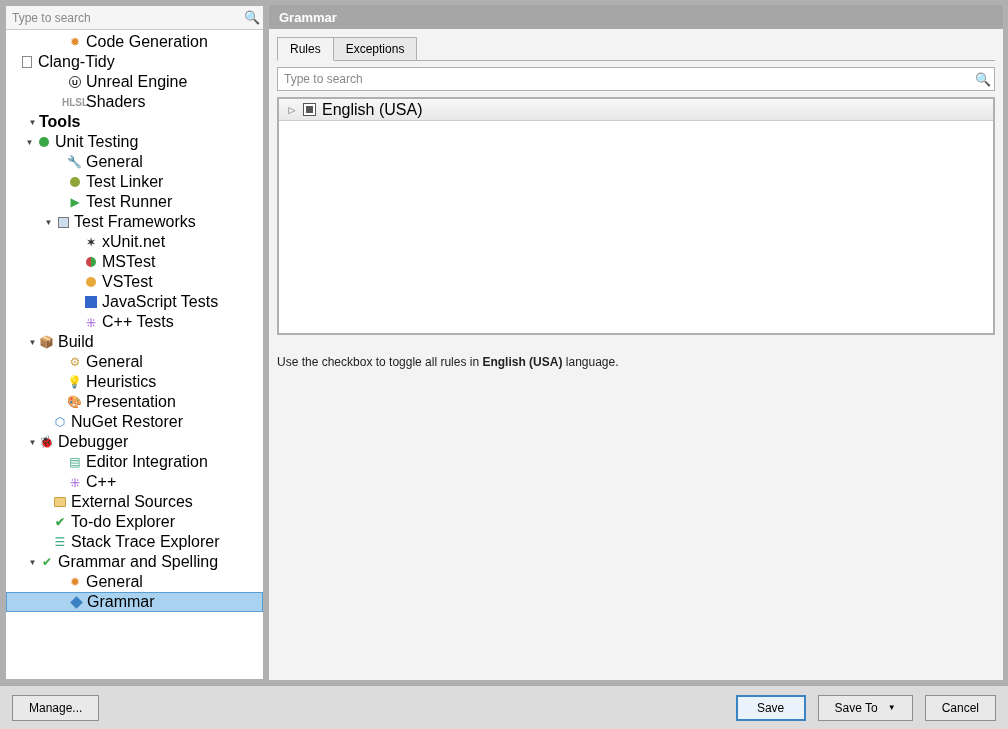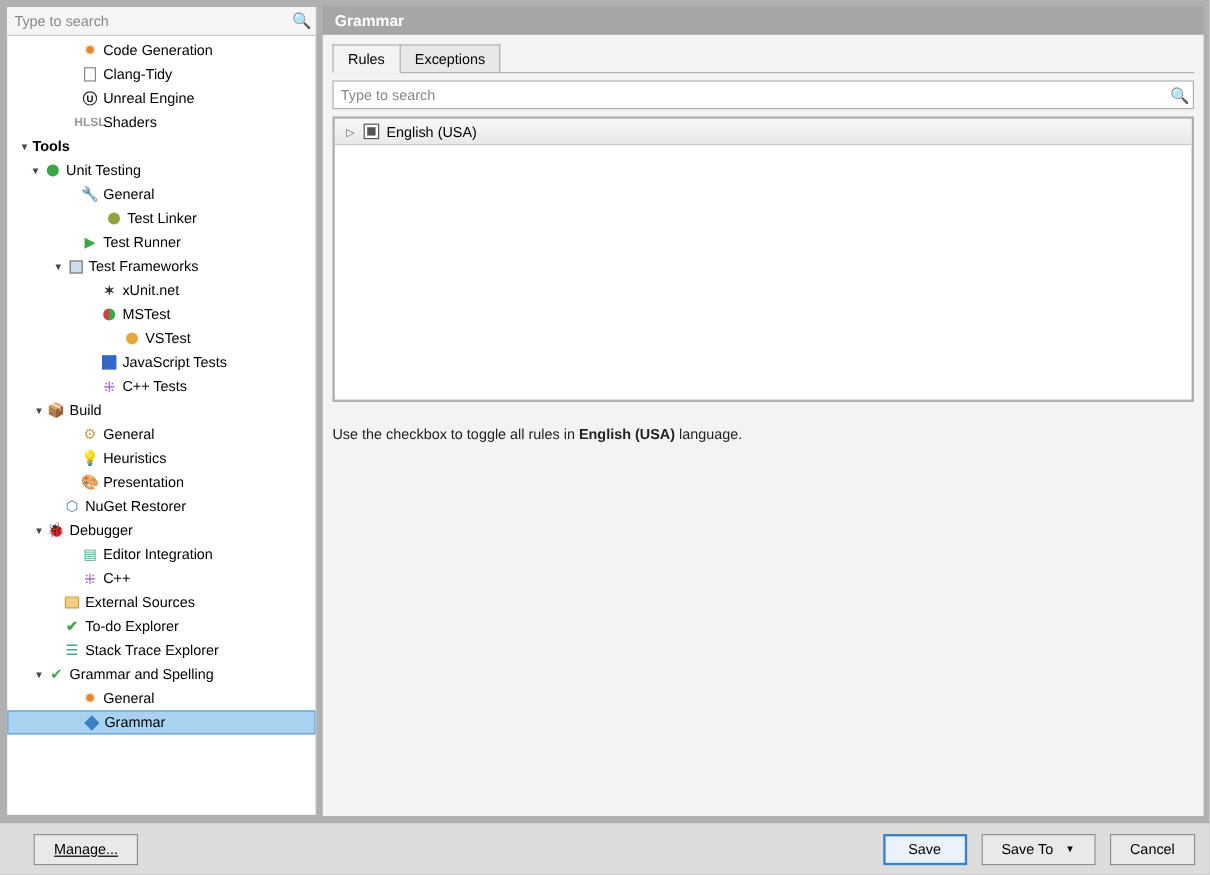--- a/index.html
+++ b/index.html
@@ -79,21 +79,21 @@
 .tw { display:inline-block; width:13px; text-align:center; font-size:9px; color:#555; }
 .tw.open::before { content:"▼"; font-size:8px; color:#444;}
 .tw.empty::before { content:""; }
 .ic {
   display:inline-flex;
   width:16px; height:16px;
   align-items:center; justify-content:center;
   margin-right:3px;
   font-size:12px;
 }
-.lbl { font-size:12px;text-align:center; }
+.lbl { font-size:16px;text-align:center; }
 .bold { font-weight:bold; }
 
 .content {
   flex: 1;
   display: flex;
   flex-direction: column;
   margin: 0 5px 5px 5px;
 }
 .title-bar {
   background: #a6a6a6;
@@ -179,21 +179,21 @@
   padding:4px 16px;
   font-size:12px;
   height:26px;
   display:inline-flex;
   align-items:center;
   cursor:default;
 }
 .btn.primary { border:2px solid #3b82c4; background:#eaf3fb; }
 .footer .spacer { flex:1; }
 .footer .btn { margin-left:12px; min-width:70px; justify-content:center; }
-.footer .btn:first-child { margin-left:16px;text-decoration:underline; }
+.footer .btn:first-child { margin-left:0; }
 .drop-arrow { margin-left:10px; font-size:8px; }
 
 
 .i-orange{color:#e08a2c;}
 .i-blue{color:#3b82c4;}
 .i-green{color:#3aa646;}
 .i-green-ball{background:#3aa646;border-radius:50%;width:10px;height:10px;}
 .i-orange-ball{background:#e8a83a;border-radius:50%;width:10px;height:10px;}
 .i-olive-ball{background:#8fa63a;border-radius:50%;width:10px;height:10px;}
 .i-red-green{background:linear-gradient(90deg,#c44 50%,#3aa646 50%);border-radius:50%;width:10px;height:10px;}
@@ -229,58 +229,58 @@
       </div>
       <div class="tree-wrap">
 
         <div class="tree-item" style="padding-left:48px">
           <span class="tw empty"></span>
             <span class="ic">
               <span class="i-orange">✹</span>
             </span>
           <span class="lbl">Code Generation</span>
         </div>
-        <div class="tree-item" style="padding-left:48px">
+        <div class="tree-item" style="">
           <span class="tw empty"></span>
             <span class="ic">
               <span class="i-page"></span>
             </span>
           <span class="lbl">Clang-Tidy</span>
         </div>
         <div class="tree-item" style="padding-left:48px">
           <span class="tw empty"></span>
             <span class="ic">
               <span class="i-u">U</span>
             </span>
           <span class="lbl">Unreal Engine</span>
         </div>
         <div class="tree-item" style="padding-left:48px">
           <span class="tw empty"></span>
             <span class="ic i-msl">HLSL</span>
           <span class="lbl">Shaders</span>
         </div>
 
-        <div class="tree-item" style="padding-left:8px">
+        <div class="tree-item" style="padding-left:20px">
           <span class="tw open"></span>
           <span class="lbl bold">Tools</span>
         </div>
 
         <div class="tree-item" style="padding-left:17px">
           <span class="tw open"></span>
             <span class="ic">
               <span class="i-green-ball"></span>
             </span>
           <span class="lbl">Unit Testing</span>
         </div>
         <div class="tree-item" style="padding-left:48px">
           <span class="tw empty"></span>
             <span class="ic i-wrench">🔧</span>
           <span class="lbl">General</span>
         </div>
-        <div class="tree-item" style="padding-left:68px">
+        <div class="tree-item" style="padding-left:48px">
           <span class="tw empty"></span>
             <span class="ic">
               <span class="i-olive-ball"></span>
             </span>
           <span class="lbl">Test Linker</span>
         </div>
         <div class="tree-item" style="padding-left:48px">
           <span class="tw empty"></span>
             <span class="ic i-green">▶</span>
           <span class="lbl">Test Runner</span>
@@ -297,21 +297,21 @@
             <span class="ic i-x">✶</span>
           <span class="lbl">xUnit.net</span>
         </div>
         <div class="tree-item" style="padding-left:64px">
           <span class="tw empty"></span>
             <span class="ic">
               <span class="i-red-green"></span>
             </span>
           <span class="lbl">MSTest</span>
         </div>
-        <div class="tree-item" style="padding-left:83px">
+        <div class="tree-item" style="padding-left:64px">
           <span class="tw empty"></span>
             <span class="ic">
               <span class="i-orange-ball"></span>
             </span>
           <span class="lbl">VSTest</span>
         </div>
         <div class="tree-item" style="padding-left:64px">
           <span class="tw empty"></span>
             <span class="ic">
               <span class="i-js"></span>

